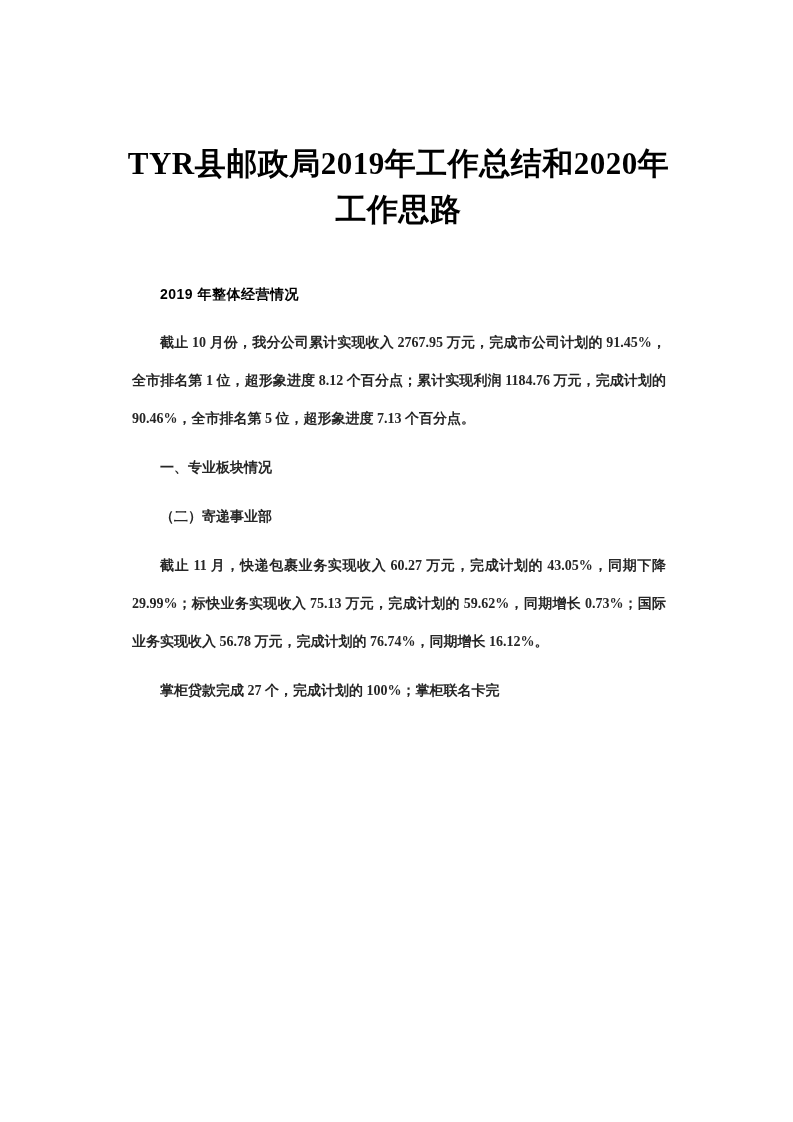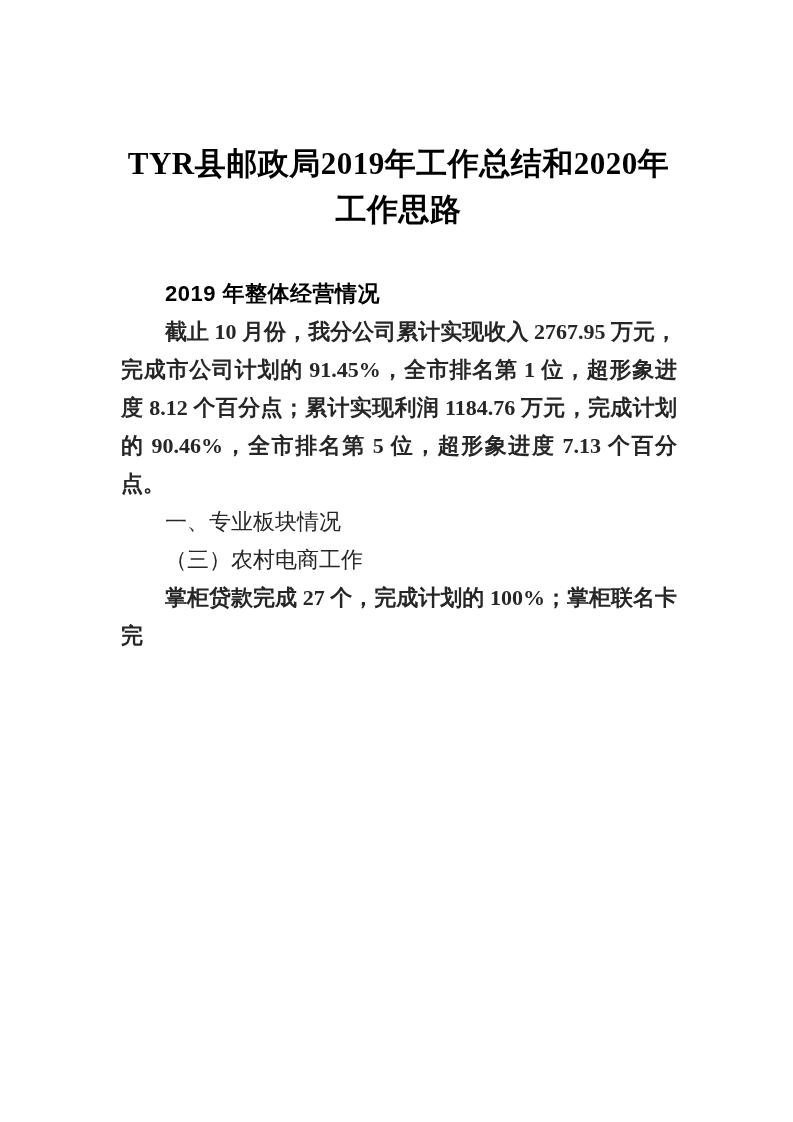--- a/index.html
+++ b/index.html
@@ -25,56 +25,57 @@
     font-weight: 700;
     color: #000000;
     letter-spacing: 0.5px;
     font-family: "Liberation Serif", "DejaVu Serif", serif;
   }
   .content {
     margin: 42px 116px 0 121px;
     color: #262626;
   }
   .content p {
-    font-size: 22px;
+    font-size: 14px;
     line-height: 38px;
     text-indent: 2em;
-    margin: 0;
+    margin: 11px;
   }
   .block-heading {
     font-family: "Liberation Sans", "DejaVu Sans", sans-serif;
     font-weight: 700;
     color: #000000;
     letter-spacing: 0.5px;
   }
   .block-body {
     text-align: justify;
     font-weight: 700;
   }
   .block-sub {
-    font-weight: 400;
+    font-weight: 700;
   }
 </style>
 </head>
 <body>
 
 <div class="page">
 
   <h1 class="doc-title">TYR县邮政局2019年工作总结和2020年工作思路</h1>
 
   <div class="content">
 
     <p class="block-heading">2019 年整体经营情况</p>
 
     <p class="block-body">截止 10 月份，我分公司累计实现收入 2767.95 万元，完成市公司计划的 91.45%，全市排名第 1 位，超形象进度 8.12 个百分点；累计实现利润 1184.76 万元，完成计划的 90.46%，全市排名第 5 位，超形象进度 7.13 个百分点。</p>
 
     <p class="block-sub">一、专业板块情况</p>
 
 
 
+    <p class="block-sub">（二）寄递事业部</p>
 
+    <p class="block-body">截止 11 月，快递包裹业务实现收入 60.27 万元，完成计划的 43.05%，同期下降 29.99%；标快业务实现收入 75.13 万元，完成计划的 59.62%，同期增长 0.73%；国际业务实现收入 56.78 万元，完成计划的 76.74%，同期增长 16.12%。</p>
 
-    <p class="block-sub">（三）农村电商工作</p>
 
     <p class="block-body">掌柜贷款完成 27 个，完成计划的 100%；掌柜联名卡完</p>
 
   </div>
 </div>
 
 </body></html>

